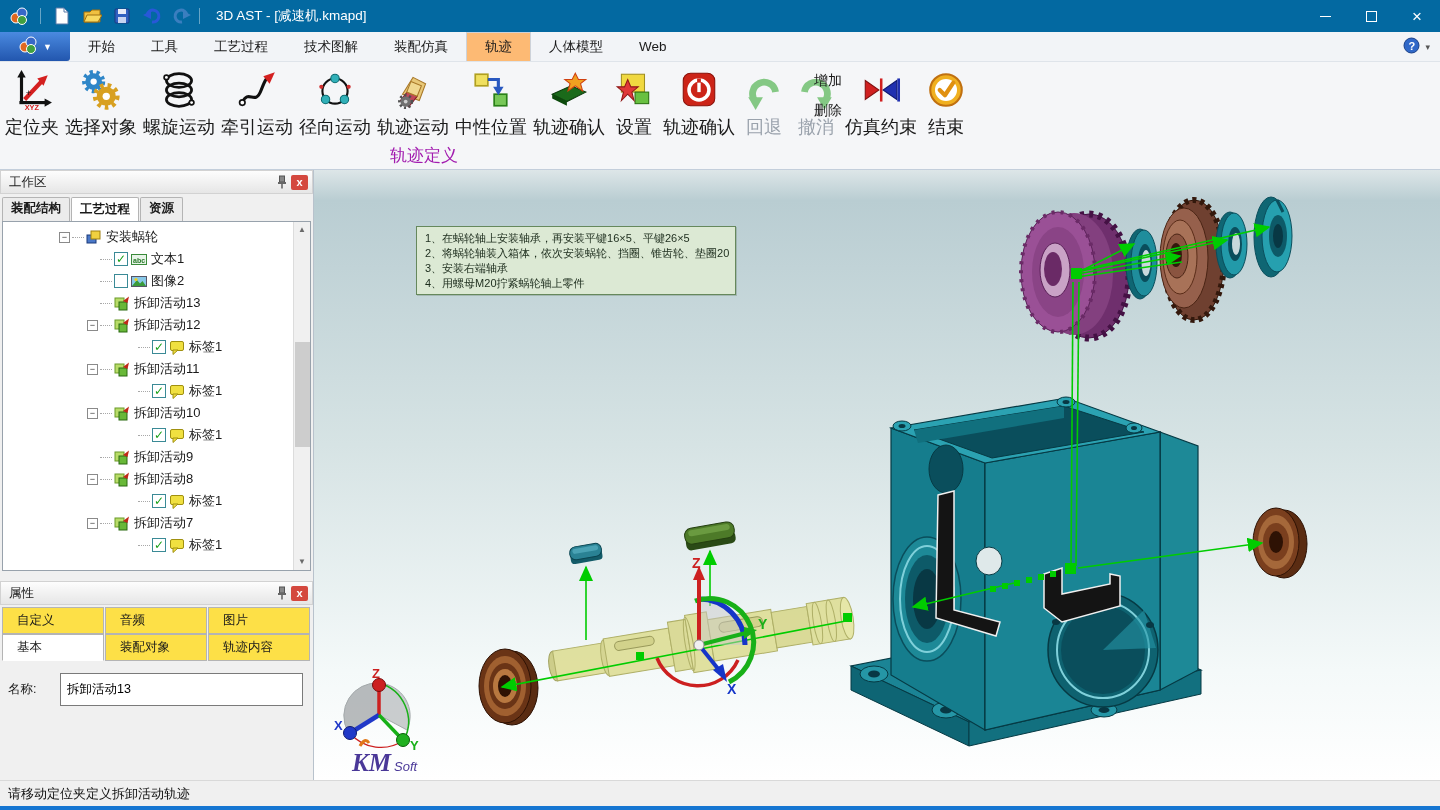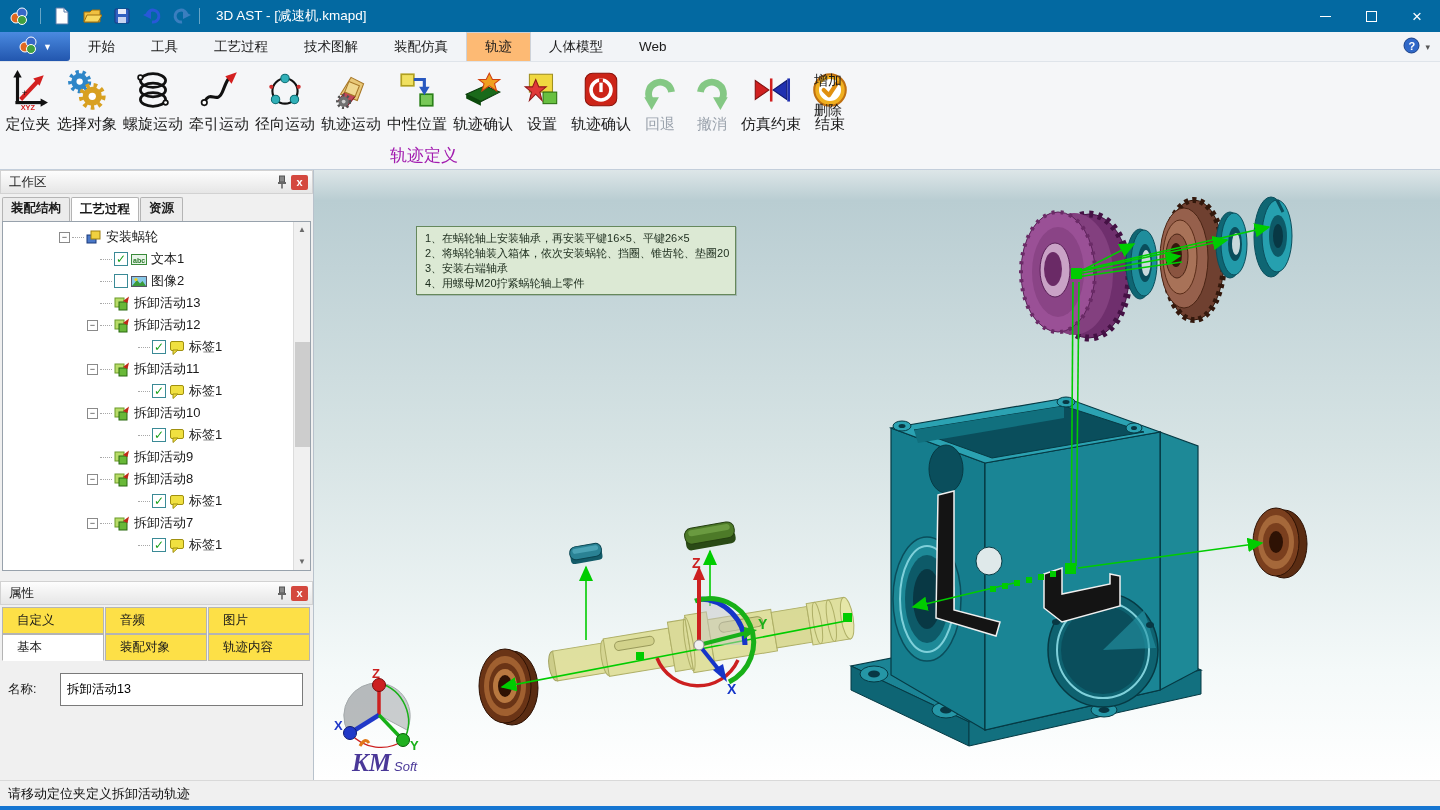--- a/index.html
+++ b/index.html
@@ -25,21 +25,21 @@
   .appbtn .caret { color:#fff; font-size:9px; }
   .rtab { padding:0 18px; display:flex; align-items:center; font-size:13.5px; color:#1a1a1a; }
   .rtab.active { background:#fdba74; border:1px solid #cdd2d9; border-bottom:none; }
   .tabrow-right { margin-left:auto; display:flex; align-items:center; gap:5px; padding-right:10px; }
 
   
   .ribbon { height:108px; background:#f5f6f8; border-bottom:1px solid #c3cedb; position:relative; }
   .tools { display:flex; align-items:flex-start; padding:5px 2px 0 2px; height:88px; }
   .tool { min-width:52px; padding:0 3px; display:flex; flex-direction:column; align-items:center; }
   .tool .ticon { height:46px; display:flex; align-items:center; justify-content:center; }
-  .tool .tlabel { font-size:15px; margin-top:2px; white-space:nowrap; }
+  .tool .tlabel { font-size:18px; margin-top:2px; white-space:nowrap; }
   .tool.disabled .tlabel { color:#9aa2ac; }
   .stack { display:flex; flex-direction:column; gap:12px; padding:10px 6px 0 8px; }
   .stack-btn { font-size:14px; white-space:nowrap; }
   .group-strip { position:absolute; left:0; bottom:0; height:19px; width:100%; }
   .group-label { position:absolute; left:0; width:848px; text-align:center; bottom:2px; font-size:17px; color:#a21caf; }
 
   
   .main { position:absolute; top:170px; left:0; width:1440px; height:610px; display:flex; }
   .left-col { width:314px; background:#f0f0f0; border-right:1px solid #b8c2cc; display:flex; flex-direction:column; }
 

